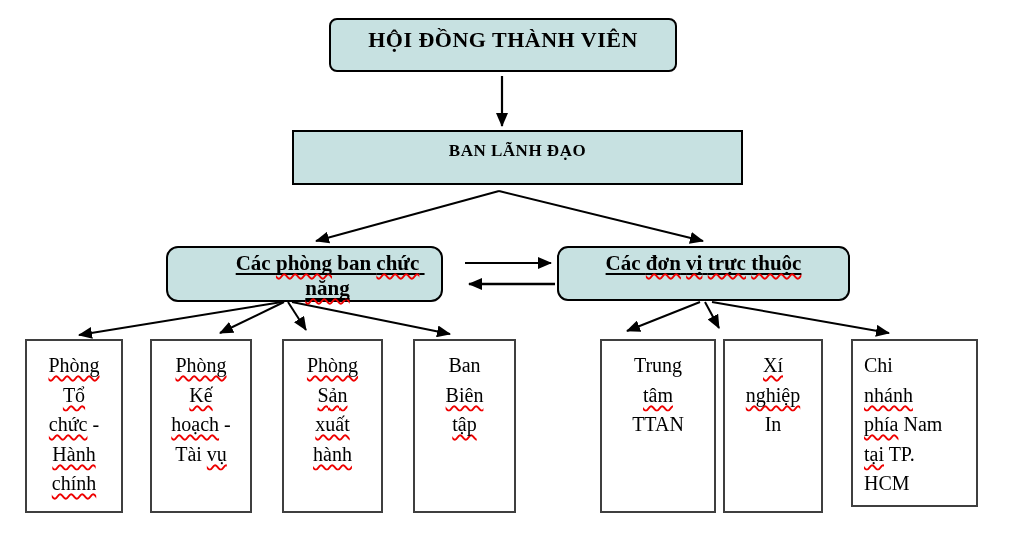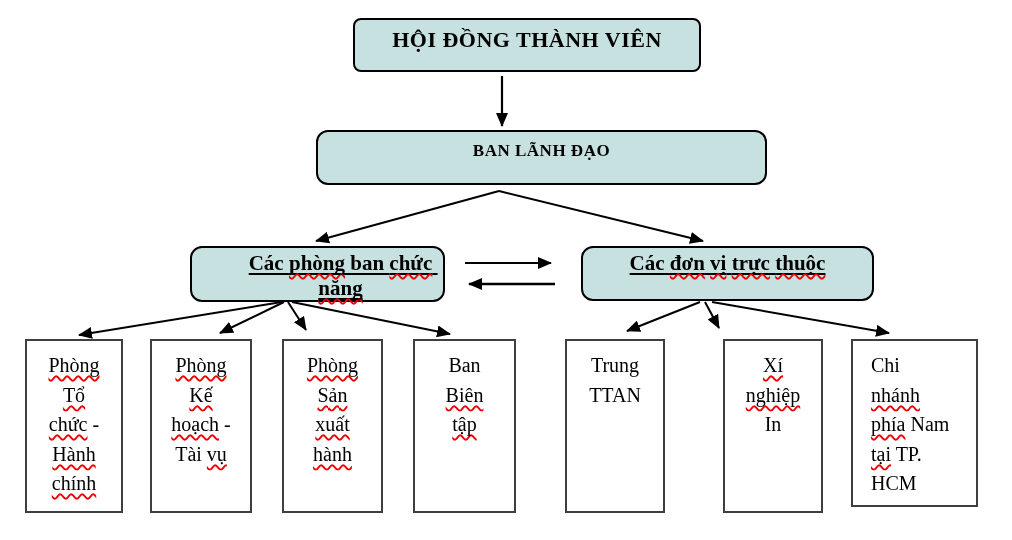--- a/index.html
+++ b/index.html
@@ -11,54 +11,54 @@
   }
   html,body{margin:0;padding:0;}
   body{
     width:1012px;height:540px;position:relative;overflow:hidden;
     background:#ffffff;
     font-family:"Liberation Serif","DejaVu Serif",serif;
     color:#000;
   }
   .canvas{position:absolute;inset:0;}
   svg.arrows{position:absolute;left:0;top:0;pointer-events:none;}
-  .node{position:absolute;box-sizing:border-box;text-align:center;margin-left:24px;}
+  .node{position:absolute;box-sizing:border-box;text-align:center;}
   .teal{
     background:var(--teal);
     border:2px solid var(--border);
   }
   .council{left:329px;top:18px;width:348px;height:54px;border-radius:8px;padding-top:7px;}
   .council .lbl{font-weight:bold;font-size:22px;letter-spacing:.5px;}
-  .leadership{left:292px;top:130px;width:451px;height:55px;border-radius:12px;padding-top:9px;}
+  .leadership{left:292px;top:130px;width:451px;height:55px;border-radius:0;padding-top:9px;}
   .leadership .lbl{font-weight:bold;font-size:17px;letter-spacing:.5px;}
   .branch{border-radius:12px;padding-top:3px;}
   .branch .lbl{
     font-weight:bold;font-size:21px;
     text-decoration:underline;
     text-decoration-thickness:2px;
     text-underline-offset:3px;
     text-decoration-skip-ink:none;
     white-space:pre-wrap;
   }
-  .functional{left:166px;top:246px;width:255px;height:56px;padding-left:46px;}
-  .units{left:557px;top:246px;width:293px;height:55px;}
+  .functional{left:166px;top:246px;width:277px;height:56px;padding-left:46px;}
+  .units{left:557px;top:246px;width:293px;height:55px;border-radius:11px;}
   .dept{
     position:absolute;top:339px;height:174px;background:#fff;
     border:2px solid var(--dept-border);
     font-size:20px;line-height:29.5px;text-align:center;
     padding-top:10px;box-sizing:border-box;
   }
   .dept .dline{white-space:pre-wrap;}
   .d0{left:25px;width:98px;}
   .d1{left:150px;width:102px;}
   .d2{left:282px;width:101px;}
   .d3{left:413px;width:103px;}
-  .d4{left:565px;width:100px;}
+  .d4{left:600px;width:116px;}
   .d5{left:723px;width:100px;font-family:Liberation Serif, serif;}
-  .d6{left:851px;width:127px;height:168px;text-align:left;padding-left:18px;padding-right:4px;}
+  .d6{left:851px;width:127px;height:168px;text-align:left;padding-left:11px;padding-right:4px;}
   .wavy{
     text-decoration:underline wavy var(--wavy);
     text-decoration-thickness:1.5px;
     text-underline-offset:3px;
     text-decoration-skip-ink:none;
   }
 </style>
 </head>
 <body>
 
@@ -119,20 +119,21 @@
       <div class="dline"><span class="wavy">xuất</span></div>
       <div class="dline"><span class="wavy">hành</span></div>
     </div>
   <div class="dept d3">
       <div class="dline"><span>Ban</span></div>
       <div class="dline"><span class="wavy">Biên</span></div>
       <div class="dline"><span class="wavy">tập</span></div>
     </div>
   <div class="dept d4">
       <div class="dline"><span>Trung</span></div>
+      <div class="dline"><span class="wavy">tâm</span></div>
       <div class="dline"><span>TTAN</span></div>
     </div>
   <div class="dept d5">
       <div class="dline"><span class="wavy">Xí</span></div>
       <div class="dline"><span class="wavy">nghiệp</span></div>
       <div class="dline"><span>In</span></div>
     </div>
   <div class="dept d6">
       <div class="dline"><span>Chi</span></div>
       <div class="dline"><span class="wavy">nhánh</span></div>

